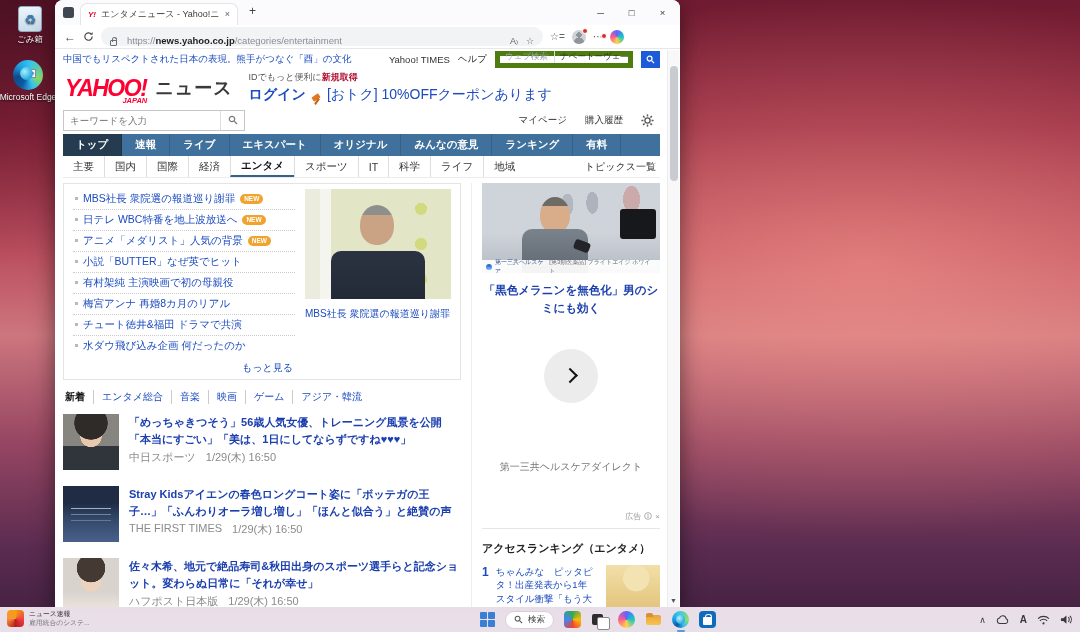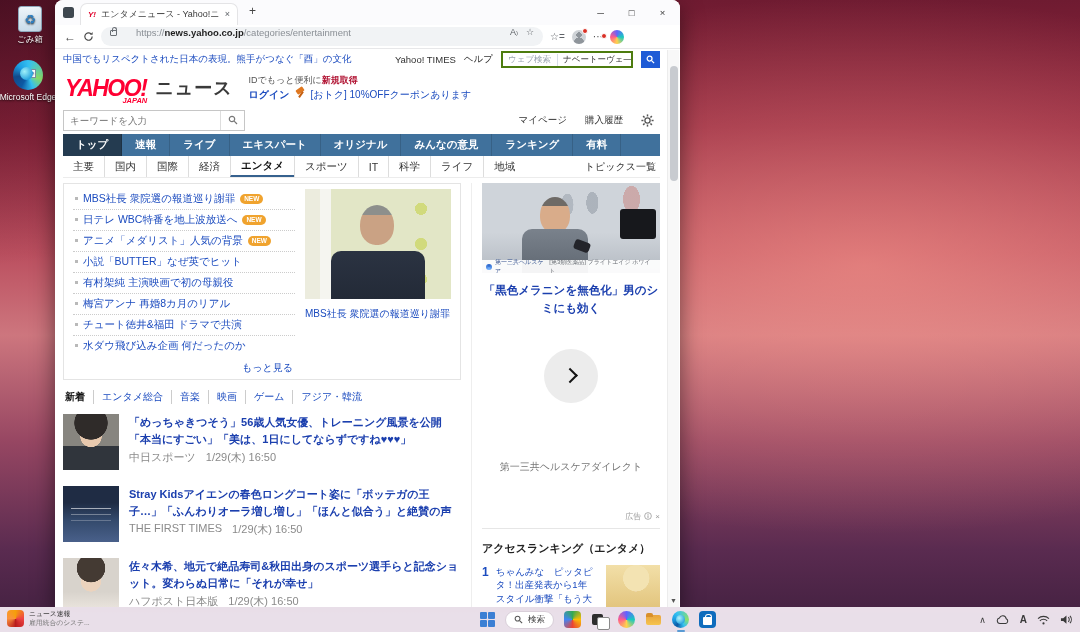--- a/index.html
+++ b/index.html
@@ -33,21 +33,21 @@
   .favicon { color:#e0002a; font-weight:bold; font-style:italic; font-size:8px; }
   .tab-title { flex:1; white-space:nowrap; overflow:hidden; }
   .glyph { color:#5f6368; font-size:9px; line-height:1; }
   .newtab-btn { position:absolute; left:194px; top:5px; font-size:12px; color:#444; }
   .win-controls { position:absolute; right:2px; top:0; display:flex; }
   .wc { width:31px; height:24px; display:grid; place-items:center; font-size:9.5px; color:#333; }
   .toolbar { height:24px; display:flex; align-items:center; gap:7px; padding:0 9px; border-bottom:1px solid #e7e7e9; background:#fff; }
   .nav-glyph { font-size:12px; color:#4a4a4a; line-height:1; }
   .refresh-svg, .mag-svg { display:block; }
   .url-pill { height:19px; flex:1; max-width:442px; background:#f1f3f5; border-radius:10px; display:flex;
-    align-items:flex-start; gap:19px; padding:0 9px; font-size:9.5px; color:#8a8f95; }
+    align-items:flex-end; gap:10px; padding:0 9px; font-size:9.5px; color:#8a8f95; }
   .url-host { color:#1f1f1f; font-weight:bold; }
   .url-right { margin-left:auto; display:flex; gap:8px; align-items:center; color:#5f6368; font-size:9px; }
   .padlock { width:7px; height:6px; border:1px solid #6a6f75; border-radius:1px; position:relative; margin-top:3px; }
   .padlock::before { content:""; position:absolute; left:1px; top:-4px; width:3px; height:4px;
     border:1px solid #6a6f75; border-bottom:none; border-radius:3px 3px 0 0; }
   .avatar { width:14px; height:14px; border-radius:50%; position:relative;
     background:radial-gradient(circle at 50% 36%, #8f959b 0 24%, transparent 25%),
                radial-gradient(circle at 50% 88%, #8f959b 0 34%, transparent 35%), #cfd3d7; }
   .red-dot { position:absolute; right:-2px; top:-2px; width:6px; height:6px; border-radius:50%; background:#d93025; border:1px solid #fff; }
   .more-wrap { position:relative; font-size:10px; color:#444; }
@@ -57,33 +57,33 @@
   .page { position:absolute; top:50px; left:1px; right:1px; bottom:0; display:flex; background:#fff; overflow:hidden; }
   .content { flex:1; padding:0 7px; overflow:hidden; }
   .scrollbar { width:12px; background:#f8f8f8; border-left:1px solid #ececec; position:relative; }
   .sb-thumb { position:absolute; top:16px; left:2px; width:8px; height:115px; background:#c8cbd0; border-radius:4px; }
   .sb-down { position:absolute; bottom:3px; width:100%; text-align:center; font-size:7px; color:#555; }
   
   .promo { height:19px; display:flex; align-items:center; gap:8px; font-size:9.5px; white-space:nowrap; }
   .blue { color:#1b4bbf; }
   .promo-headline { flex:1; overflow:hidden; }
   .dark-link { color:#333; }
-  .ws-box { display:flex; align-items:flex-end; height:17px; border:2px solid #4d7c0f; font-size:8.5px; }
+  .ws-box { display:flex; align-items:flex-end; height:17px; border:5px solid #4d7c0f; font-size:8.5px; }
   .ws-ph { color:#9aa4b0; padding:0 5px; width:54px; overflow:hidden; }
   .ws-sg { border-left:1px solid #d7dee8; padding:0 5px; color:#333; width:74px; overflow:hidden; }
   .ws-btn { width:19px; height:17px; background:#1e5bd6; display:grid; place-items:center; }
   
   .yh-header { height:37px; display:flex; align-items:center; gap:16px; padding:1px 2px 0; }
   .logo { display:flex; align-items:center; }
   .logo-main { position:relative; color:#ff0033; font-weight:bold; font-style:italic; font-size:23px; letter-spacing:-1.5px; }
   .logo-sub { position:absolute; right:-1px; bottom:-3px; font-size:7.5px; letter-spacing:0; }
   .logo-svc { color:#3a3a3a; font-size:18px; font-weight:bold; margin-left:9px; font-style:normal; letter-spacing:1px; }
   .id-block { font-size:9px; color:#555; line-height:1.5; }
   .id-strong { color:#b01030; font-weight:bold; }
-  .id-line2 { display:flex; align-items:flex-start; gap:5px; font-size:10px; }
+  .id-line2 { display:flex; align-items:flex-end; gap:5px; font-size:14px; }
   .hammer { width:11px; height:11px; position:relative; }
   .hammer::before { content:""; position:absolute; left:1px; top:1px; width:8px; height:5px; background:#e07820; border-radius:1px; transform:rotate(-35deg); }
   .hammer::after { content:""; position:absolute; left:5px; top:4px; width:2px; height:7px; background:#c55f10; transform:rotate(35deg); }
   
   .search-row { height:28px; display:flex; align-items:center; }
   .kw-box { display:flex; align-items:center; width:182px; height:21px; border:1px solid #c6c6c6; }
   .kw-input { flex:1; border:none; outline:none; font-size:9.5px; padding:0 6px; color:#333; min-width:0; }
   .kw-btn { width:24px; height:100%; border-left:1px solid #ddd; display:grid; place-items:center; background:#fff; }
   .sr-right { margin-left:auto; display:flex; align-items:center; gap:18px; font-size:9.5px; color:#333; padding-right:6px; }
   

